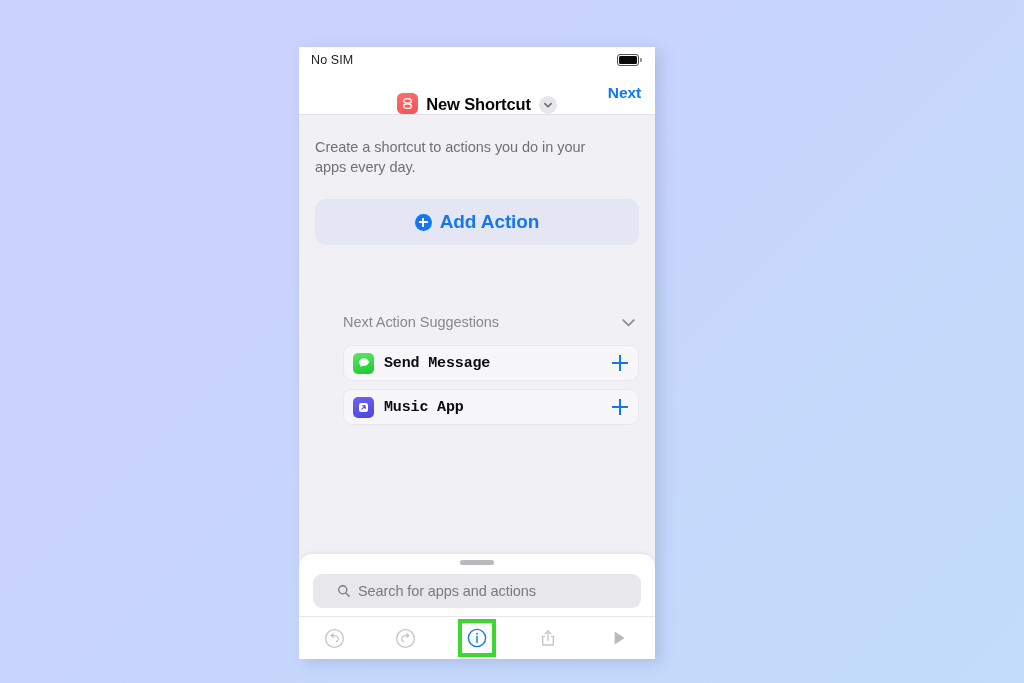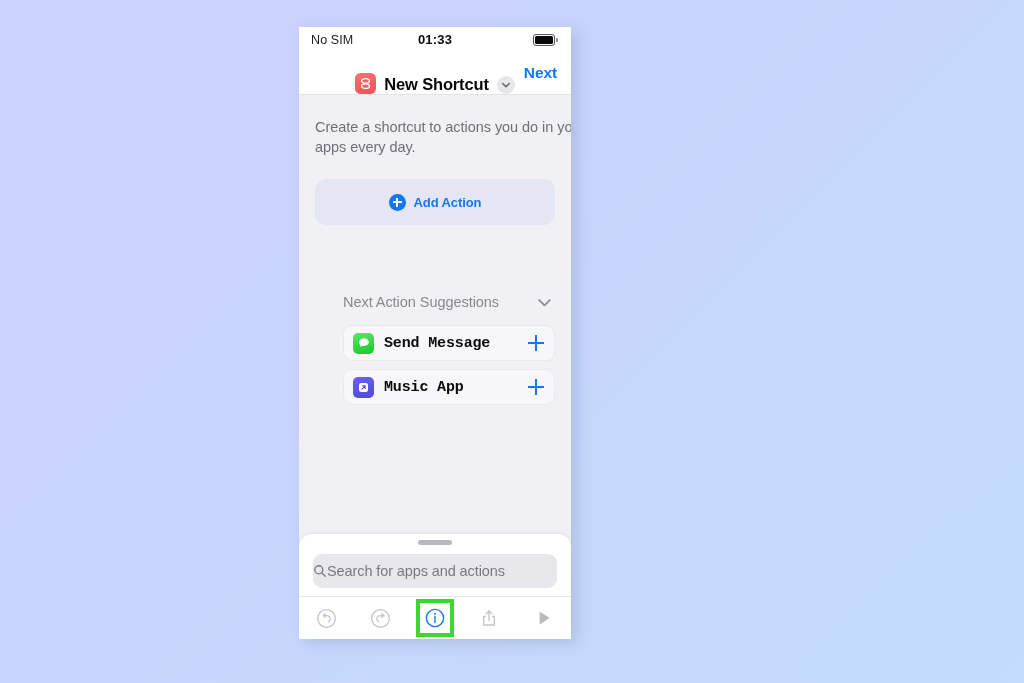--- a/index.html
+++ b/index.html
@@ -14,22 +14,22 @@
     font-family: "Liberation Sans", sans-serif;
     background: #c9d3fd;
     background-image: linear-gradient(135deg, #cbd2fe 0%, #c9d4fd 38%, #c5d9fb 70%, #c2dcfa 100%);
     position: relative;
   }
 
   
   #phone {
     position: absolute;
     left: 299px;
-    top: 27px;
-    width: 272px;
+    top: 47px;
+    width: 356px;
     height: 612px;
     background: #ffffff;
     overflow: hidden;
     box-shadow: 6px 4px 14px rgba(80, 100, 150, 0.22);
   }
 
   
   #statusbar {
     position: relative;
     height: 26px;
@@ -166,21 +166,21 @@
   #add-action-plus::before,
   #add-action-plus::after {
     content: "";
     position: absolute;
     background: #fff;
     border-radius: .6px;
   }
   #add-action-plus::before { left: 4px; right: 4px; top: 7.7px; height: 1.8px; }
   #add-action-plus::after  { top: 4px; bottom: 4px; left: 7.7px; width: 1.8px; }
   #add-action-label {
-    font-size: 13px;
+    font-size: 19px;
     font-weight: bold;
     color: #1577ef;
     letter-spacing: -.1px;
   }
 
   
   #suggestions { margin-top: 66px; margin-left: 28px; }
   #sugg-header {
     display: flex;
     align-items: center;
@@ -254,21 +254,22 @@
     border-radius: 3px;
     margin: 6px auto 0 auto;
   }
   #searchbar {
     margin: 9px 14px 0 14px;
     height: 34px;
     background: #e7e7ec;
     border-radius: 9px;
     display: flex;
     align-items: center;
-    padding: 0 0;
+    padding: 0 24px;
+    gap: 7px;
     text-align: center;
   }
   #search-placeholder {
     font-size: 14.5px;
     color: #79797f;
     letter-spacing: -.1px;
   }
   #toolbar {
     position: absolute;
     left: 0; right: 0;
@@ -294,21 +295,20 @@
     justify-content: center;
   }
 </style>
 </head>
 <body>
 
 <div id="phone">
 
   <div id="statusbar">
     <div id="status-carrier">No SIM</div>
-    <div id="status-time">01:33</div>
     <div id="battery-wrap">
       <div id="battery-body">
           <div id="battery-fill"></div>
         </div>
       <div id="battery-cap"></div>
     </div>
   </div>
 
   <div id="navbar">
     <div id="nav-center">

